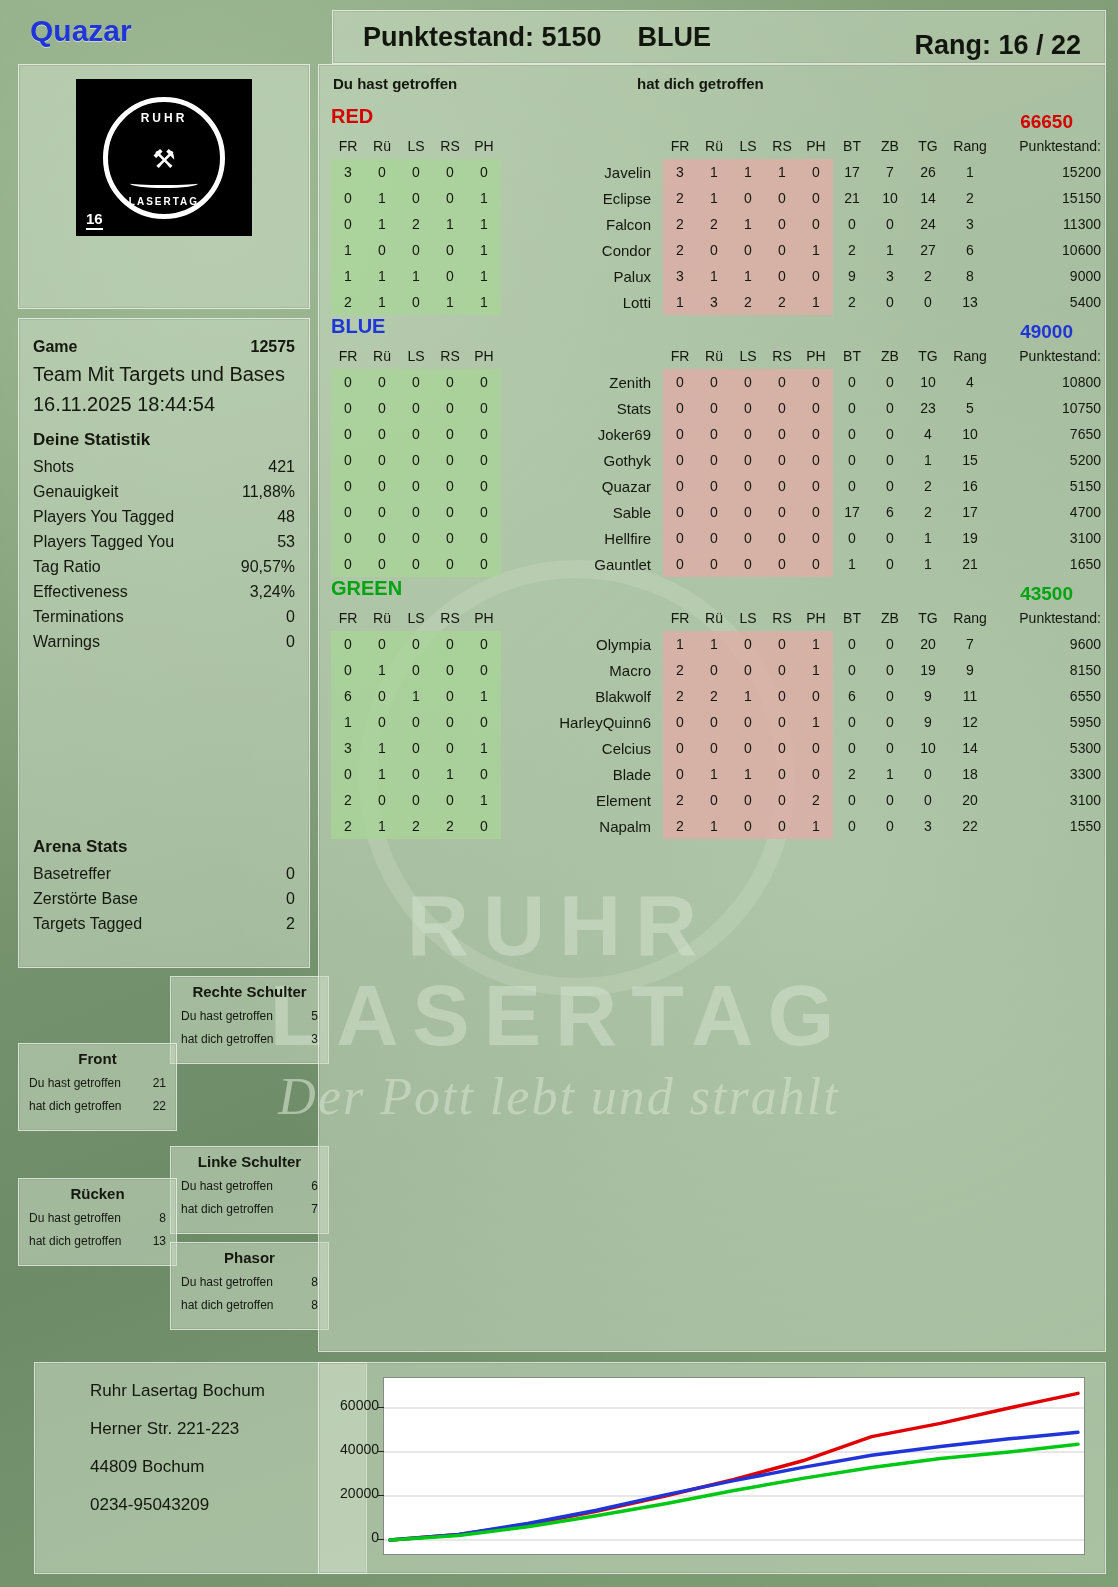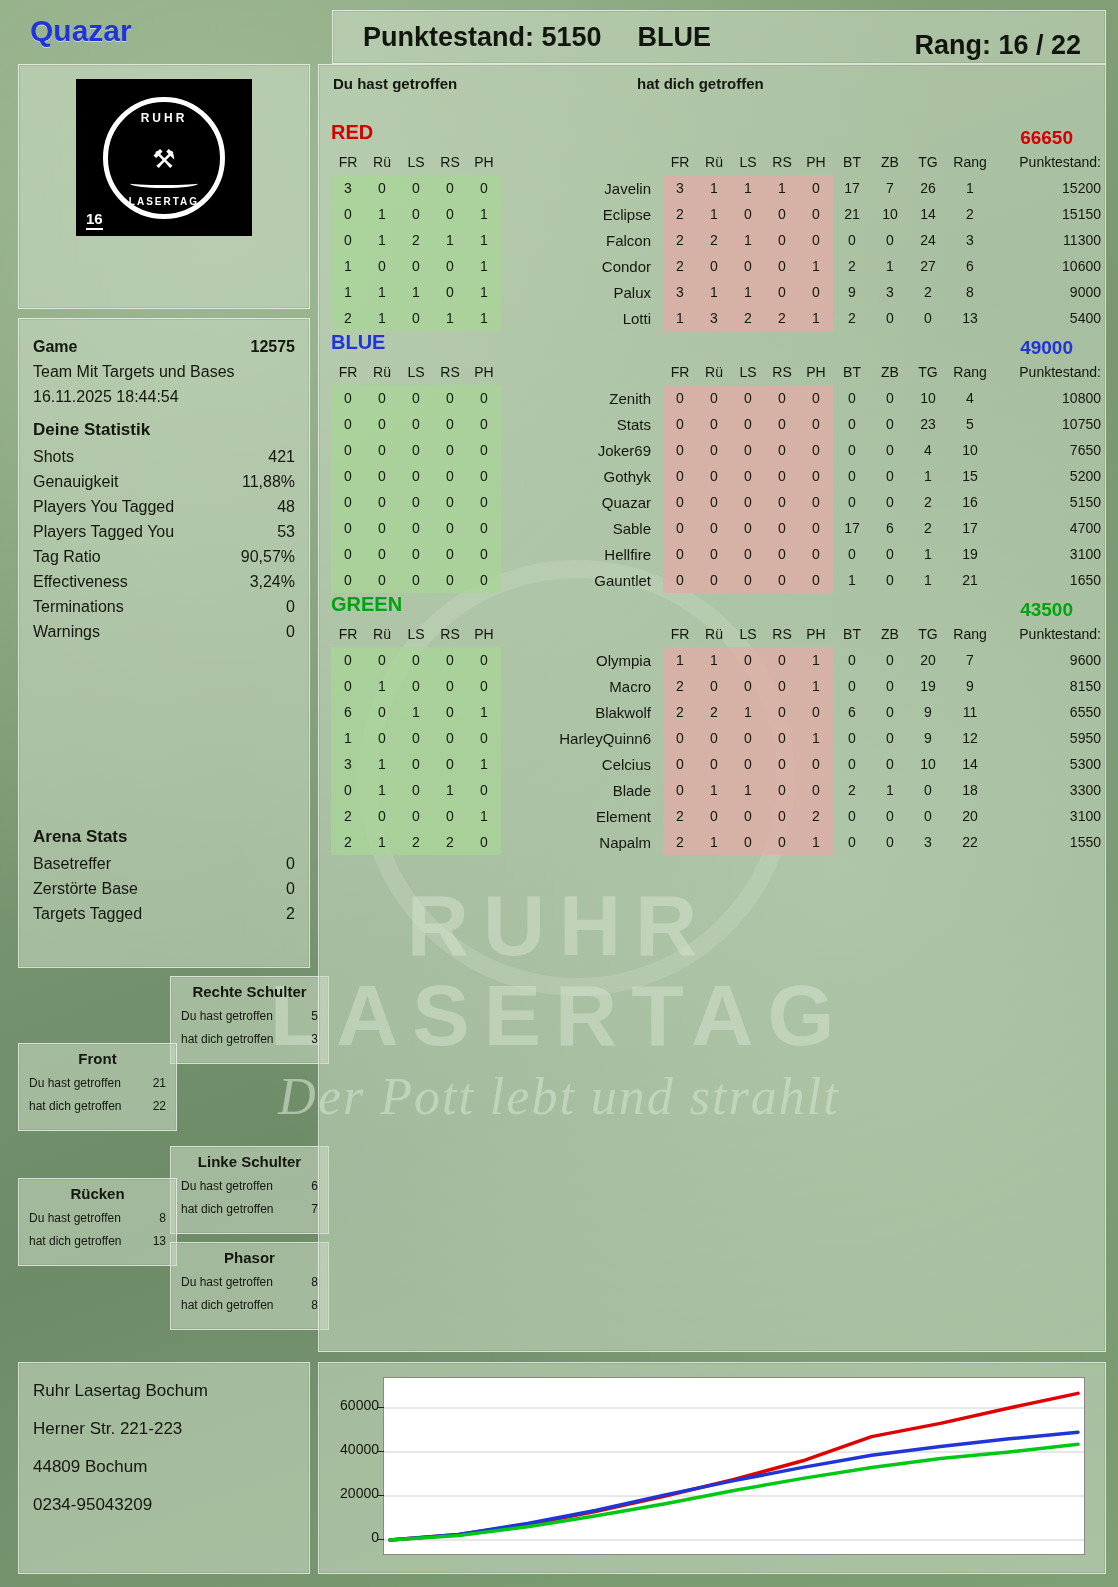--- a/index.html
+++ b/index.html
@@ -65,35 +65,35 @@
   .logo-hammers{color:#fff;font-size:26px;line-height:1;margin-top:2px;}
   .logo-wave{position:absolute;bottom:26px;left:22px;right:22px;height:6px;border-bottom:3px solid #fff;border-radius:0 0 50% 50%;}
   .logo-num{color:#fff;font-size:15px;font-weight:bold;position:absolute;left:10px;bottom:6px;border-bottom:2px solid #fff;padding-bottom:1px;}
 
   #game-panel{position:absolute;left:18px;top:318px;width:290px;height:648px;padding:0;}
   .gp-inner{padding:12px 14px;}
   .row{display:flex;justify-content:space-between;font-size:16px;color:#14180f;margin:7px 0;}
   .row .lbl{white-space:nowrap;}
   .row .val{white-space:nowrap;}
   .sect-title{font-size:17px;font-weight:bold;color:#14180f;margin:14px 0 8px;}
-  .gp-line{font-size:16px;color:#14180f;margin:7px 0;}
+  .gp-line{font-size:20px;color:#14180f;margin:7px 0;}
   .bold{font-weight:bold;}
 
   
   .hitbox{position:absolute;padding:6px 10px 8px;}
   .hb-title{font-size:15px;font-weight:bold;text-align:center;color:#14180f;margin-bottom:6px;}
   .hb-row{display:flex;justify-content:space-between;font-size:12px;color:#14180f;margin:9px 0;}
   #hb-rs{left:170px;top:976px;width:137px;}
   #hb-front{left:18px;top:1043px;width:137px;}
   #hb-ls{left:170px;top:1110px;width:137px;margin-top:36px;}
   #hb-back{left:18px;top:1178px;width:137px;}
   #hb-phasor{left:170px;top:1242px;width:137px;}
 
   
-  #address{position:absolute;left:18px;top:1362px;width:290px;height:210px;}
+  #address{position:absolute;left:34px;top:1362px;width:290px;height:210px;padding-left:41px;}
   .addr-line{font-size:17px;color:#14180f;margin:18px 14px;}
 
   
   #scoreboard{position:absolute;left:318px;top:64px;width:786px;height:1286px;}
   .sb-inner{position:relative;padding:10px 12px;}
   .col-head{font-size:15px;font-weight:bold;color:#14180f;}
   #head-you{position:absolute;left:14px;top:10px;}
   #head-them{position:absolute;left:318px;top:10px;}
 
   table.team{border-collapse:collapse;width:760px;table-layout:fixed;}
@@ -276,21 +276,21 @@
     <div class="addr-line">Ruhr Lasertag Bochum</div>
     <div class="addr-line">Herner Str. 221-223</div>
     <div class="addr-line">44809 Bochum</div>
     <div class="addr-line">0234-95043209</div>
   </div>
 
   <div id="scoreboard" class="panel">
     <div class="sb-inner">
       <div id="head-you" class="col-head">Du hast getroffen</div>
       <div id="head-them" class="col-head">hat dich getroffen</div>
-      <div id="teams-container" style="margin-top:46px;">
+      <div id="teams-container" style="margin-top:30px;">
           <div class="team-head-row"><span class="team-title t-red">RED</span><span class="team-score t-red">66650</span></div>
           <table class="team">
             <tbody>
               <tr class="hdr">
                 <td class="c-stat plain">FR</td>
                 <td class="c-stat plain">Rü</td>
                 <td class="c-stat plain">LS</td>
                 <td class="c-stat plain">RS</td>
                 <td class="c-stat plain">PH</td>
                 <td class="c-name plain"></td>

